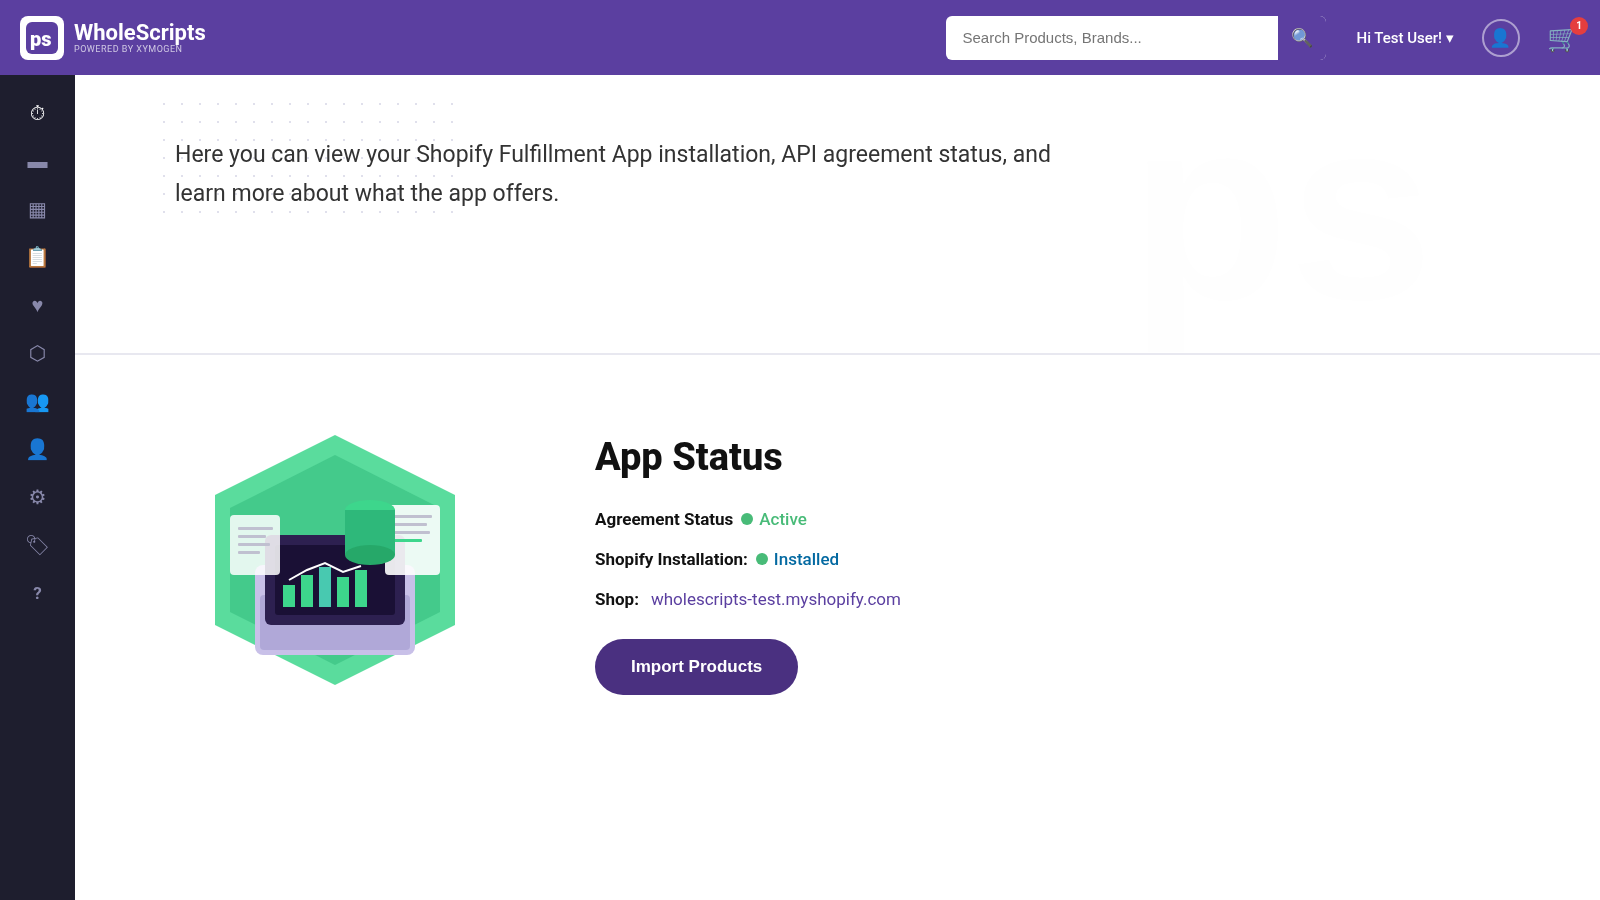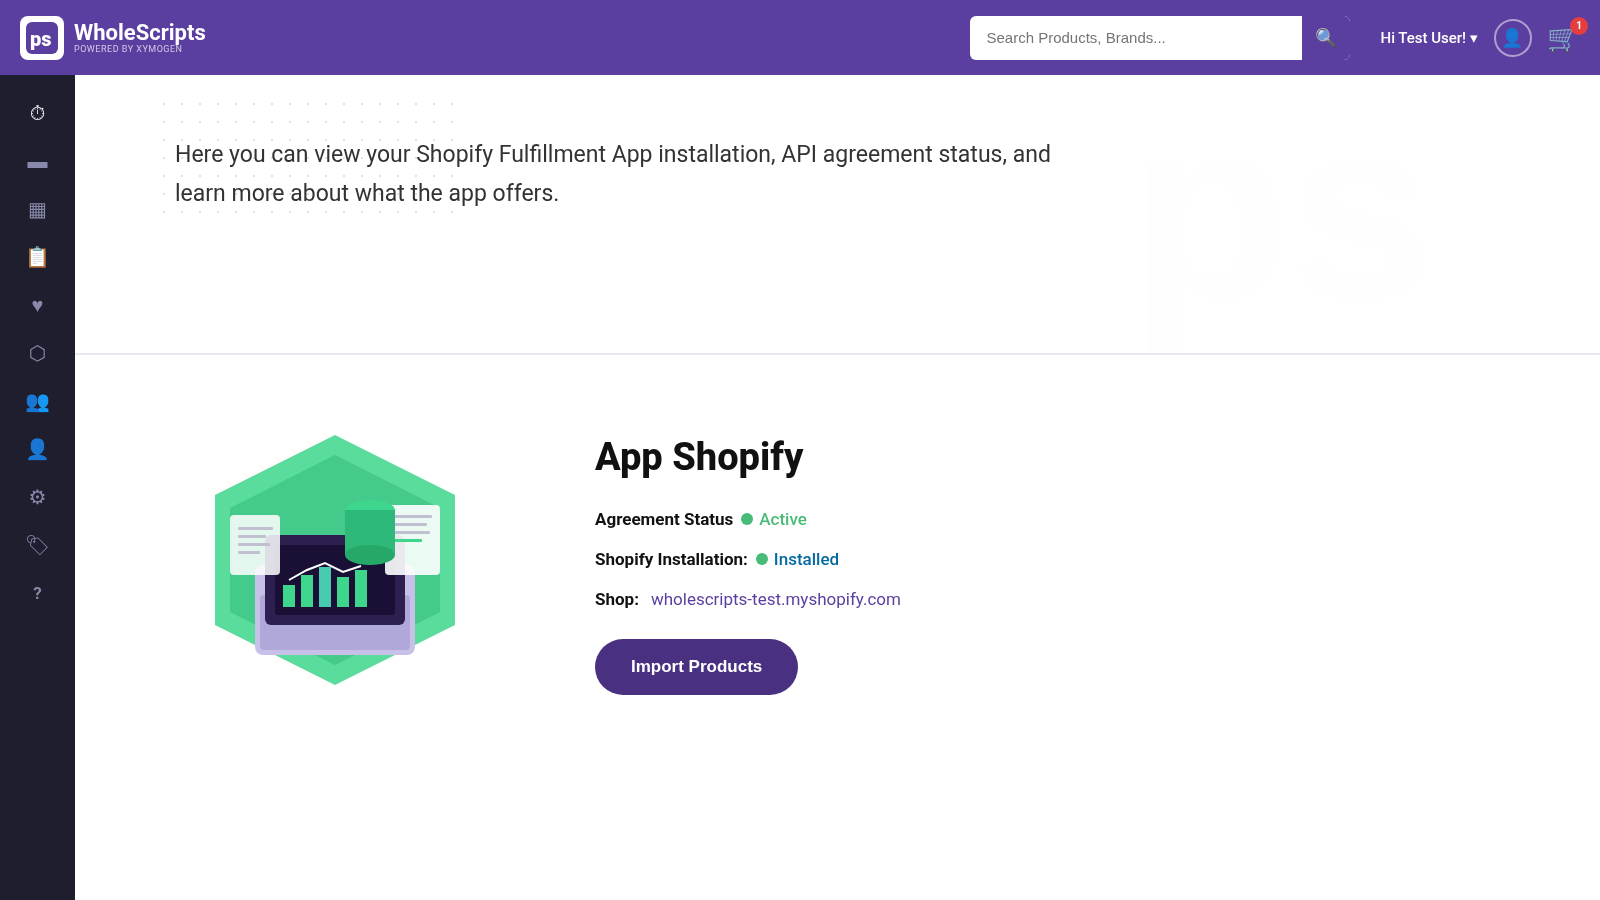--- a/index.html
+++ b/index.html
@@ -73,21 +73,21 @@
       cursor: pointer;
       display: flex;
       align-items: center;
       justify-content: center;
       color: white;
       font-size: 18px;
     }
     .header-user {
       display: flex;
       align-items: center;
-      gap: 16px;
+      gap: 28px;
       color: white;
     }
     .user-greeting {
       font-size: 15px;
       font-weight: 500;
       display: flex;
       align-items: center;
       gap: 4px;
     }
     .user-avatar {
@@ -422,21 +422,21 @@
 
           <rect x="55" y="100" width="50" height="60" rx="4" fill="white" opacity="0.85"></rect>
           <rect x="63" y="112" width="35" height="3" rx="1" fill="#c0c0d0"></rect>
           <rect x="63" y="120" width="28" height="3" rx="1" fill="#c0c0d0"></rect>
           <rect x="63" y="128" width="32" height="3" rx="1" fill="#c0c0d0"></rect>
           <rect x="63" y="136" width="22" height="3" rx="1" fill="#c0c0d0"></rect>
         </svg>
       </div>
 
       <div class="app-status-info">
-        <h2 class="app-status-title">App Shopify</h2>
+        <h2 class="app-status-title">App Status</h2>
 
         <div class="status-row">
           <span class="status-label">Agreement Status</span>
           <span class="status-dot"></span>
           <span class="status-value-active">Active</span>
         </div>
 
         <div class="status-row">
           <span class="status-label">Shopify Installation:</span>
           <span class="status-dot"></span>

